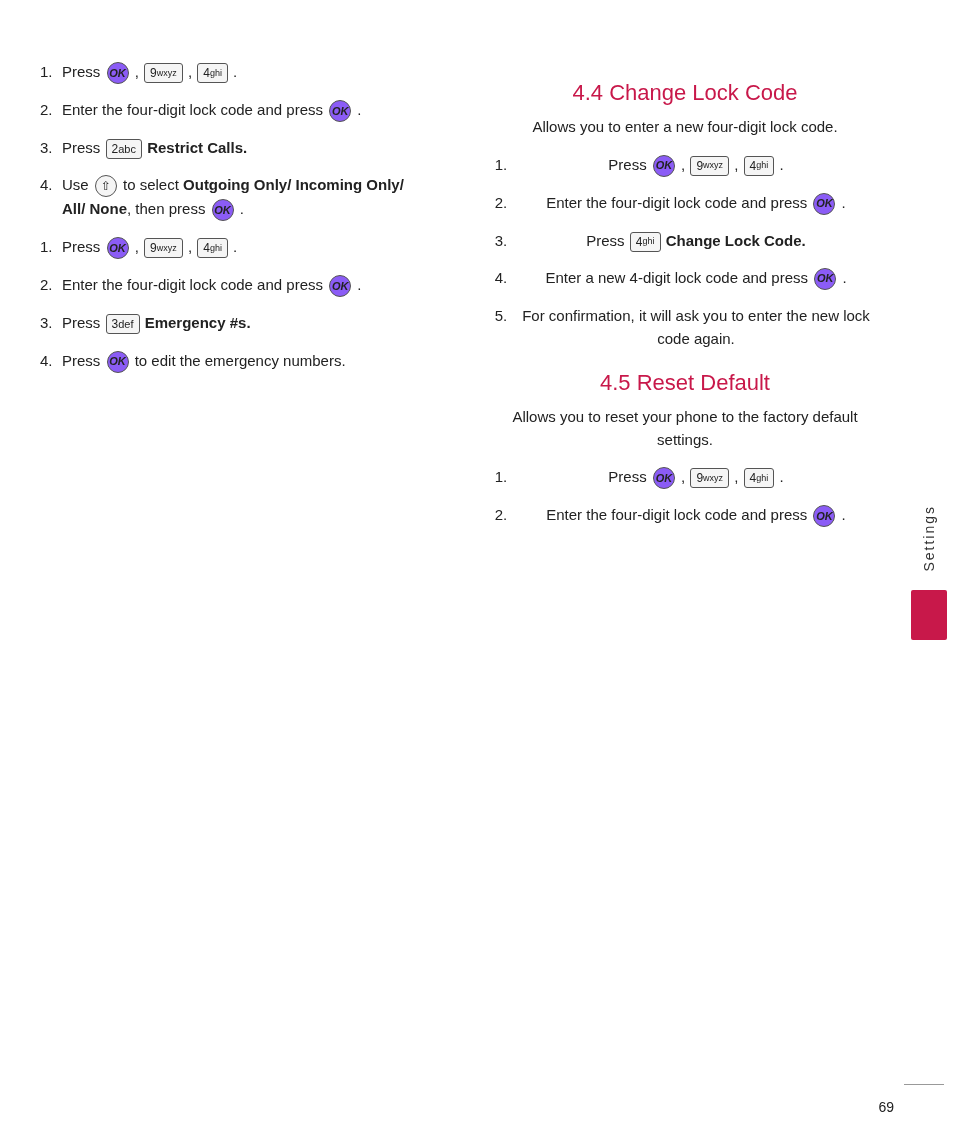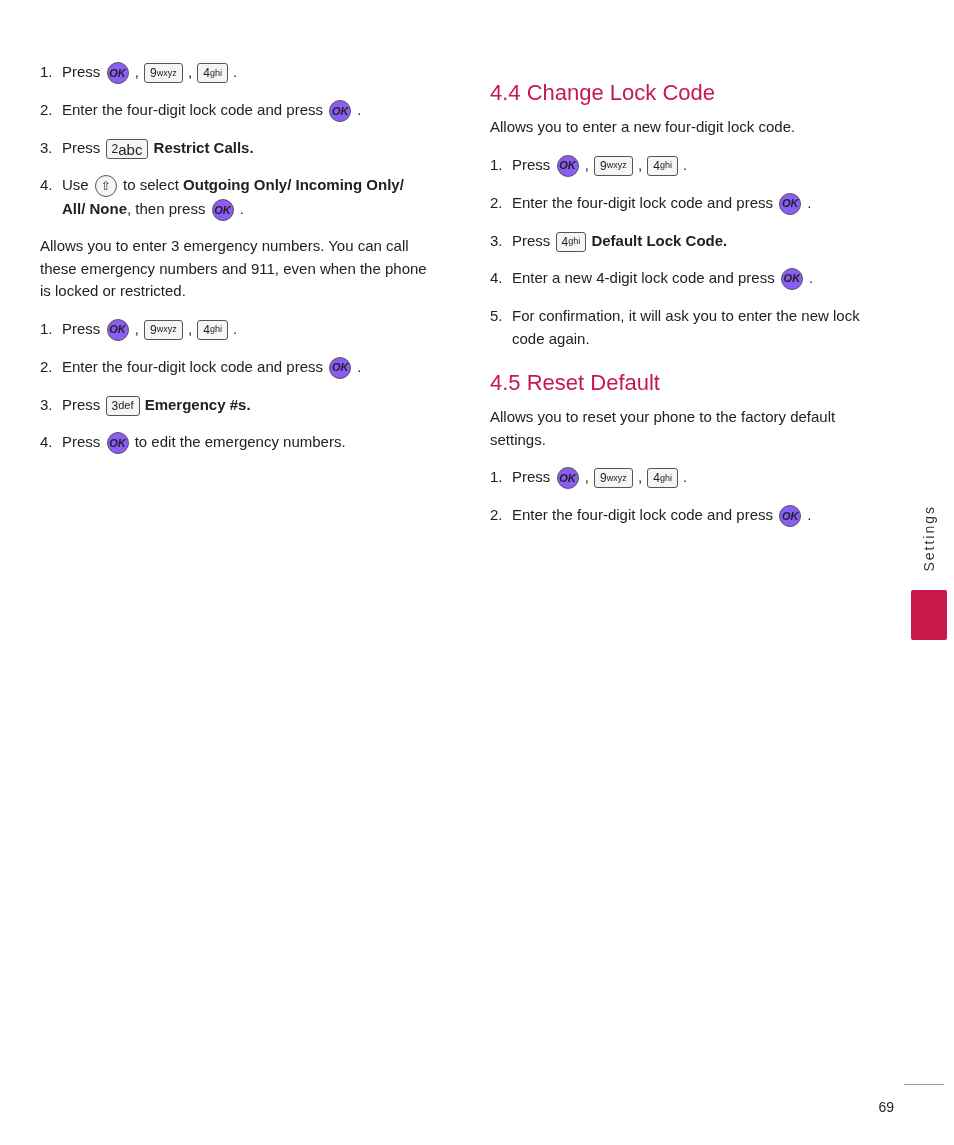--- a/index.html
+++ b/index.html
@@ -22,20 +22,21 @@
     }
 
     .left-column {
       width: 420px;
       padding-right: 30px;
     }
 
     .right-column {
       width: 420px;
       padding-left: 30px;
+      text-align: center;
     }
 
     .section-heading {
       color: #c8184a;
       font-size: 22px;
       font-weight: normal;
       margin-bottom: 10px;
       margin-top: 20px;
     }
 
@@ -185,35 +186,34 @@
         <span class="step-num">2.</span>
         <span class="step-content">
           Enter the four-digit lock code and press <span class="ok-badge">
               <i>OK</i>
             </span> .
         </span>
       </li>
       <li>
         <span class="step-num">3.</span>
         <span class="step-content">
-          Press <span class="key-badge">2<sup style="font-size:15px">abc</sup></span>
+          Press <span class="key-badge">2<sup style="font-size:11px">abc</sup></span>
           <span class="bold-text"> Restrict Calls.</span>
         </span>
       </li>
       <li>
         <span class="step-num">4.</span>
         <span class="step-content">
           Use <span class="nav-badge">⇧</span> to select <span class="bold-text">Outgoing Only/ Incoming Only/ All/ None</span>, then press <span class="ok-badge">
               <i>OK</i>
             </span> .
         </span>
       </li>
     </ul>
 
-    <p class="section-intro">Allows you to enter 3 emergency numbers. You can call these emergency numbers and 911, even when the phone is locked or restricted.</p>
 
     <ul class="step-list">
       <li>
         <span class="step-num">1.</span>
         <span class="step-content">
           Press <span class="ok-badge">
               <i>OK</i>
             </span> ,
           <span class="key-badge">9<sup style="font-size:9px">wxyz</sup></span> ,
           <span class="key-badge">4<sup style="font-size:9px">ghi</sup></span> .
@@ -267,21 +267,21 @@
         <span class="step-content">
           Enter the four-digit lock code and press <span class="ok-badge">
               <i>OK</i>
             </span> .
         </span>
       </li>
       <li>
         <span class="step-num">3.</span>
         <span class="step-content">
           Press <span class="key-badge">4<sup style="font-size:9px">ghi</sup></span>
-          <span class="bold-text"> Default Lock Code.</span>
+          <span class="bold-text"> Change Lock Code.</span>
         </span>
       </li>
       <li>
         <span class="step-num">4.</span>
         <span class="step-content">
           Enter a new 4-digit lock code and press <span class="ok-badge">
               <i>OK</i>
             </span> .
         </span>
       </li>

